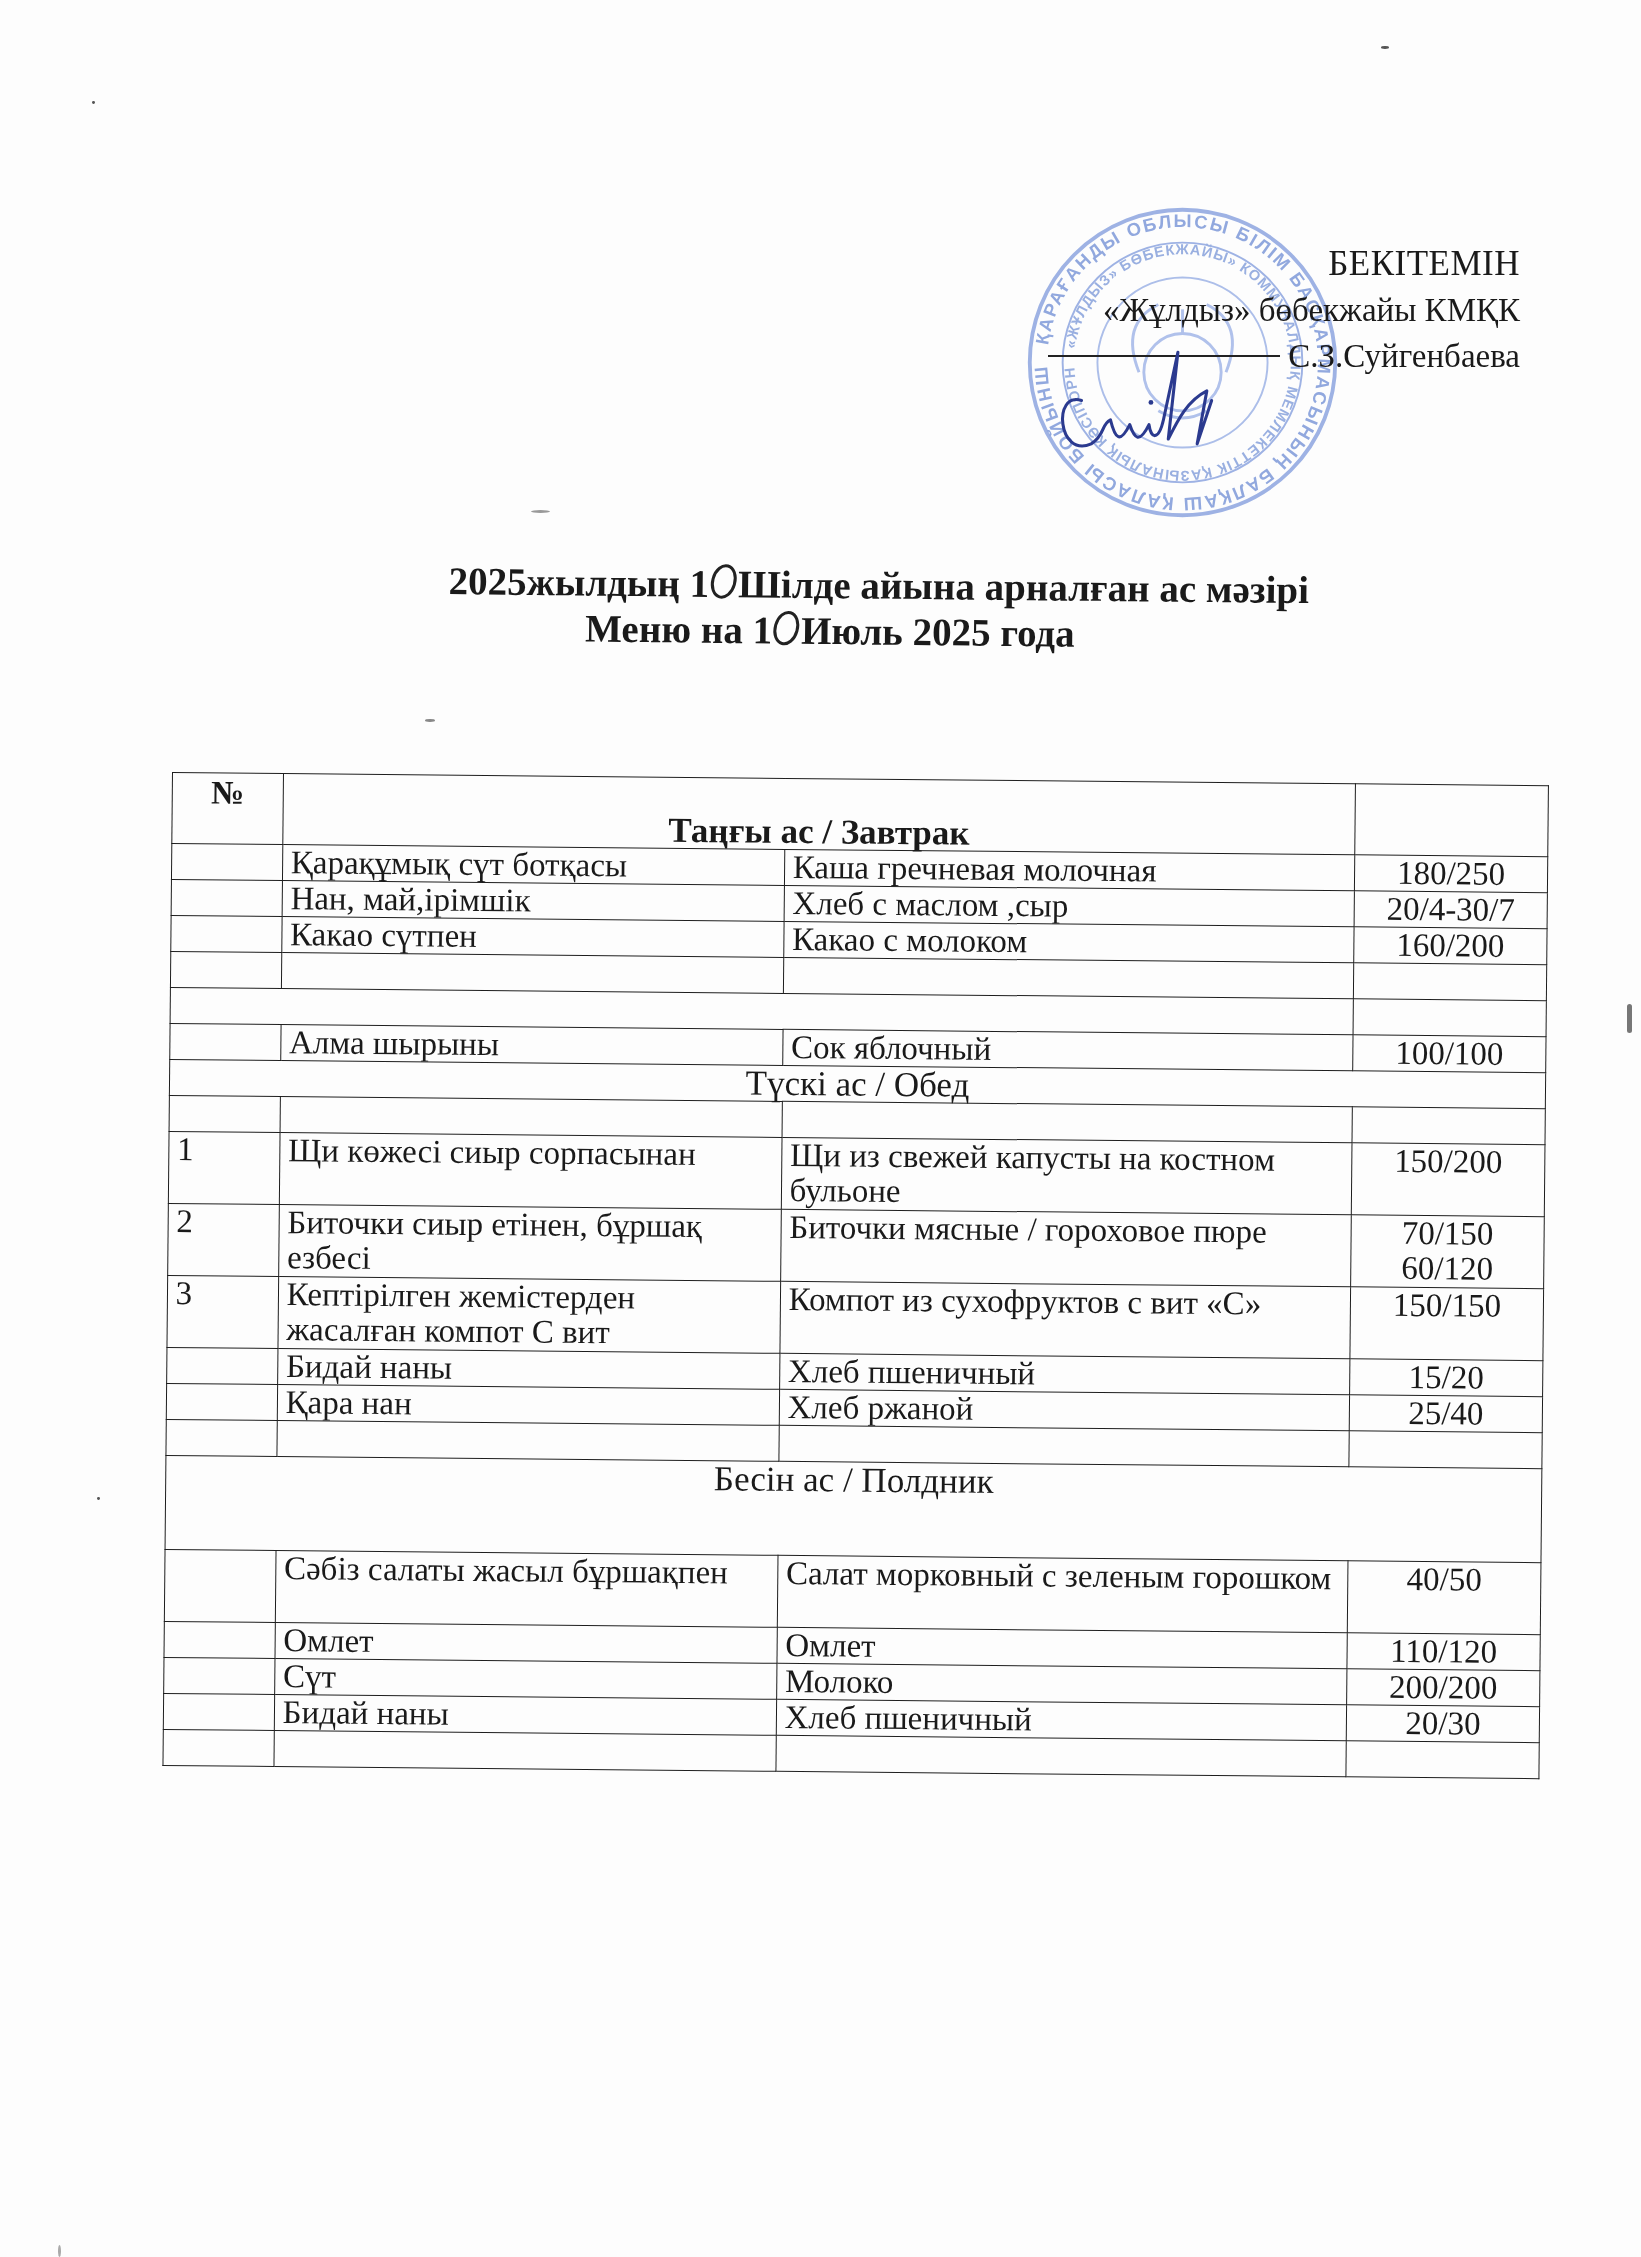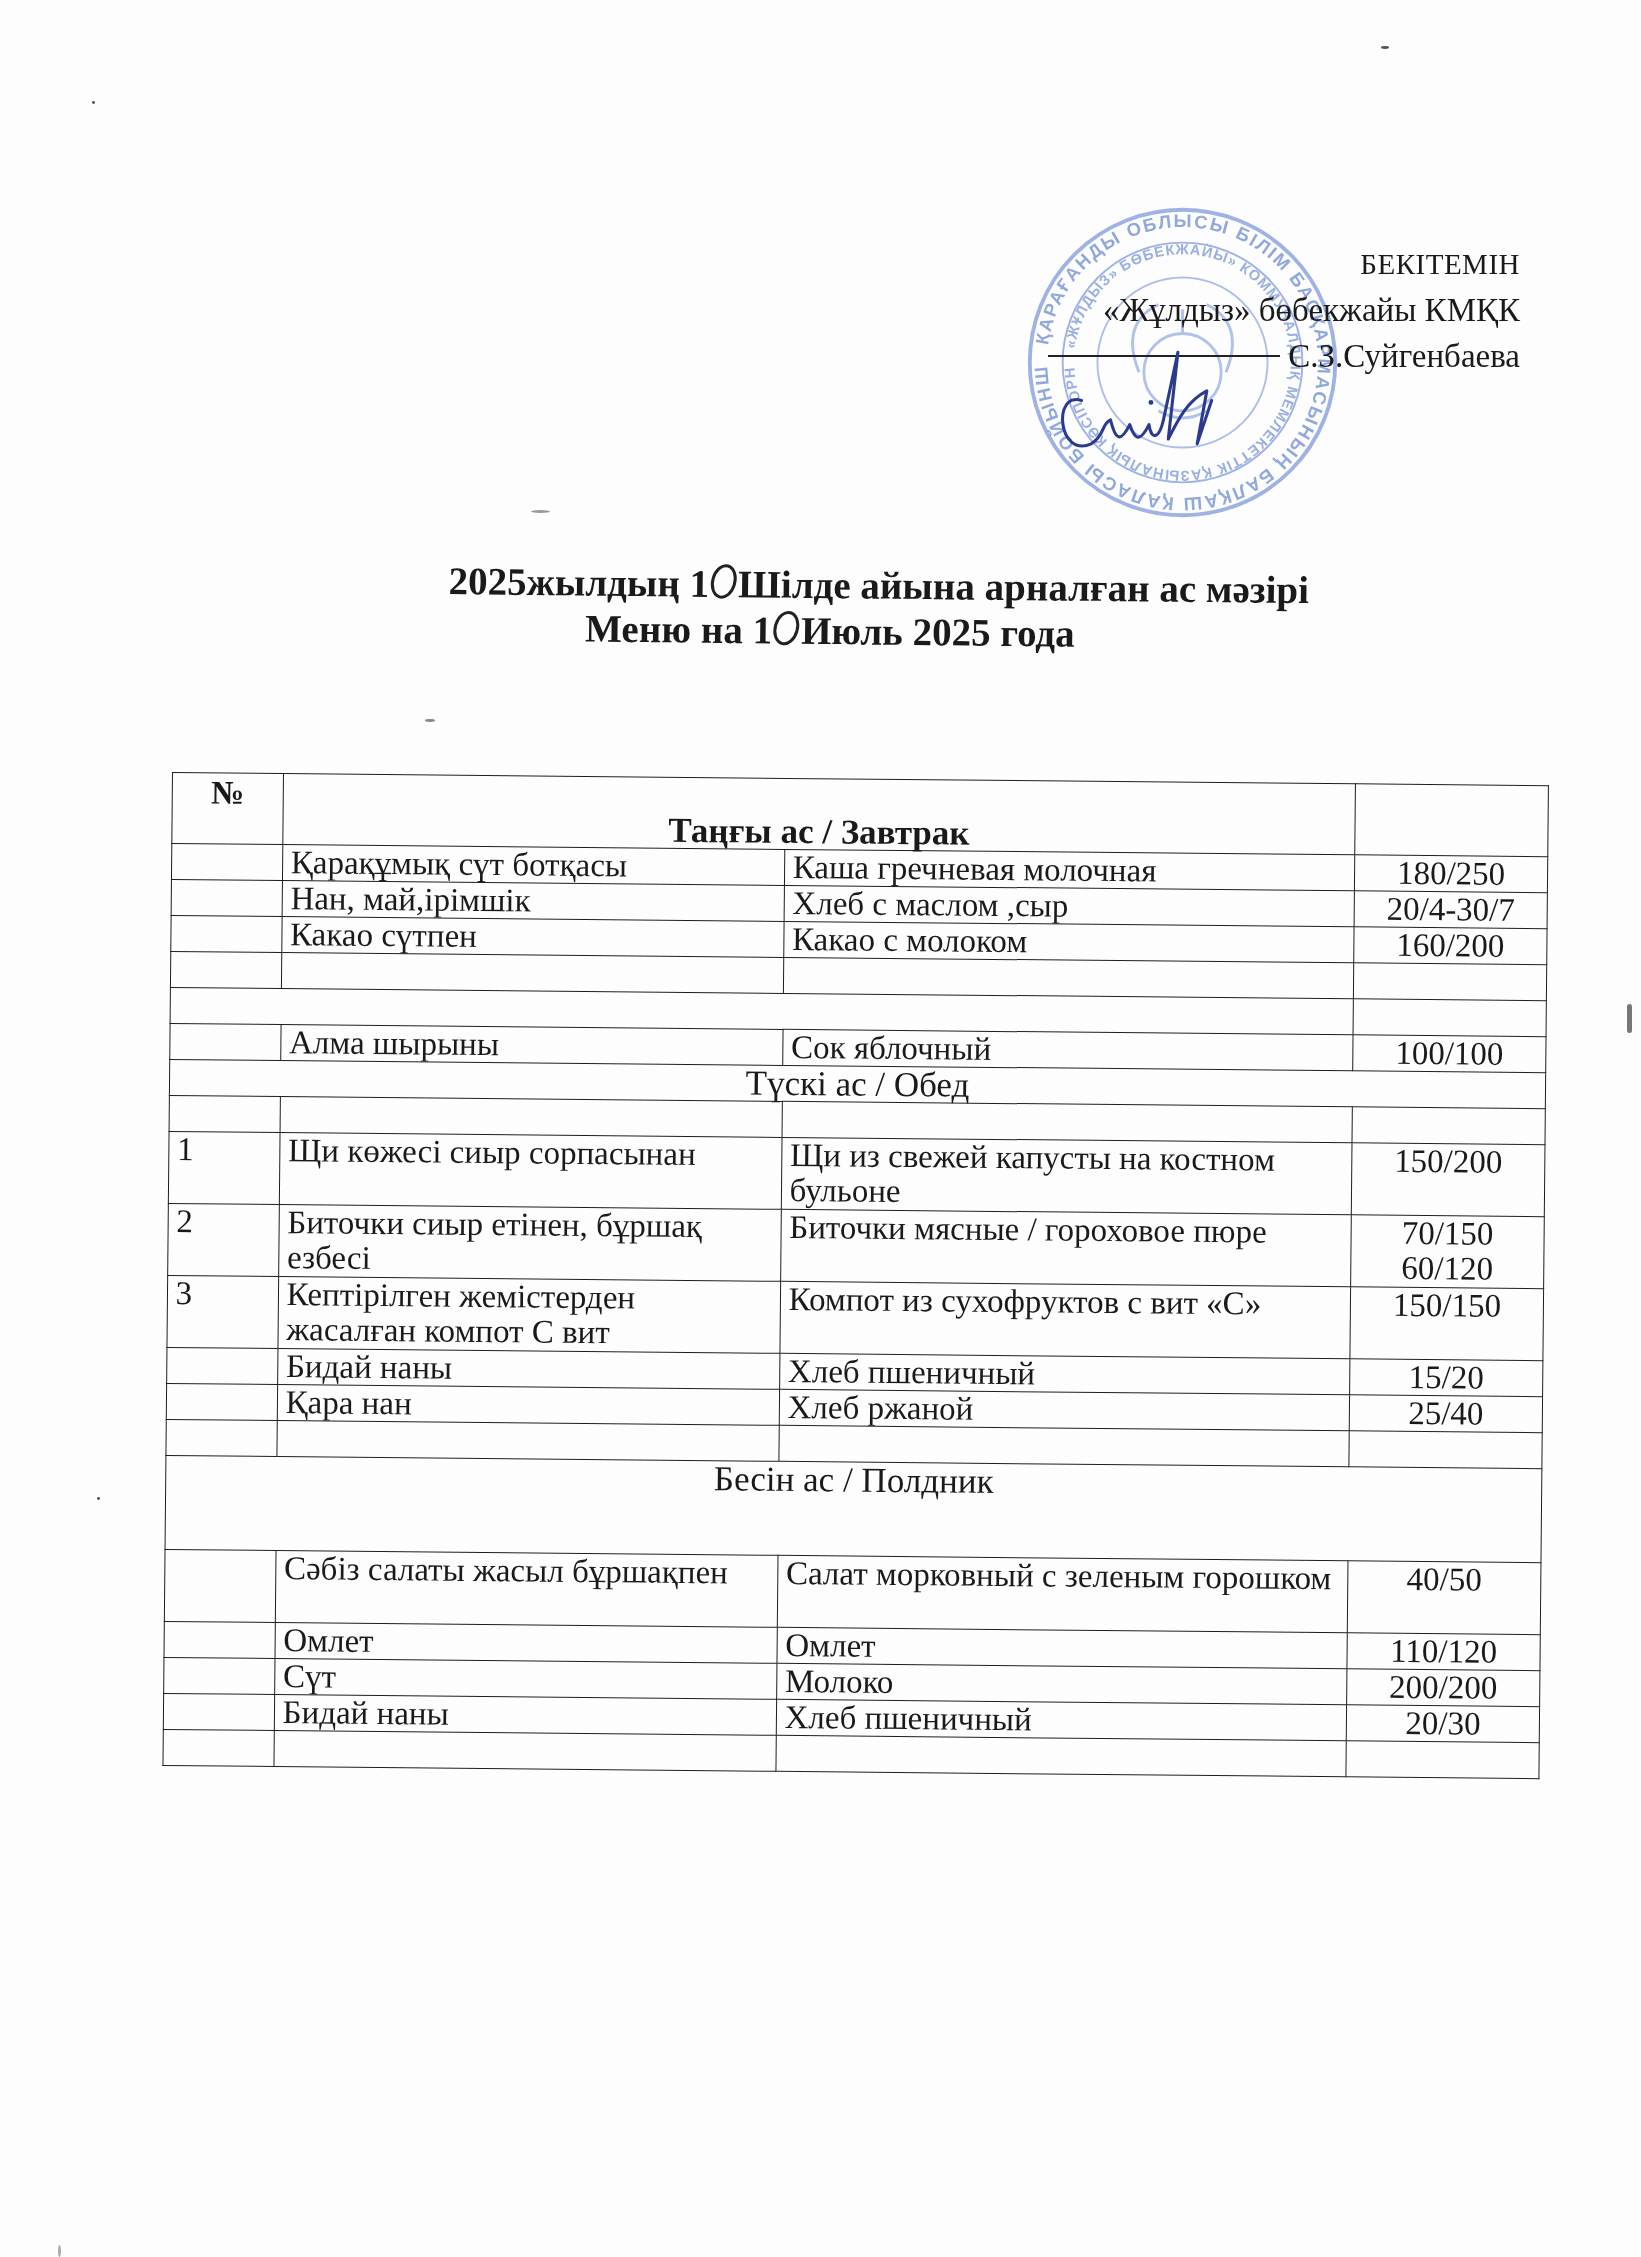--- a/index.html
+++ b/index.html
@@ -28,21 +28,21 @@
       position: absolute;
       top: 241px;
       right: 121px;
       width: 541px;
       text-align: right;
       font-size: 33px;
       line-height: 46px;
       z-index: 2;
     }
     .approval .line { display: block; }
-    .approval .approve-title { font-size: 29px; letter-spacing: 0.5px; }
+    .approval .approve-title { font-size: 35px; letter-spacing: 0.5px; }
     .sign-row {
       display: flex;
       justify-content: flex-end;
       align-items: flex-end;
       gap: 3.9px;
     }
     .sign-line {
       display: inline-block;
       width: 232px;
       height: 1.9px;

